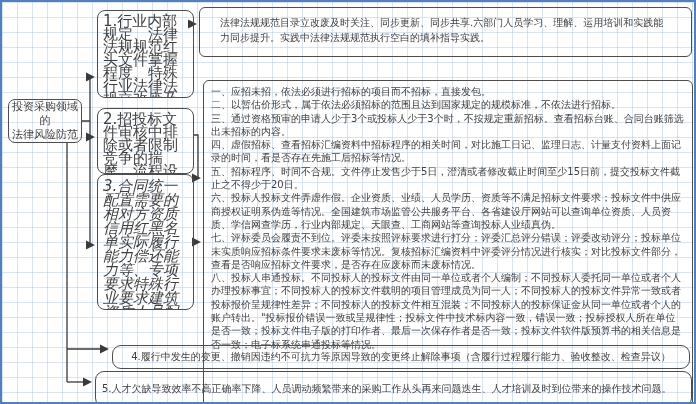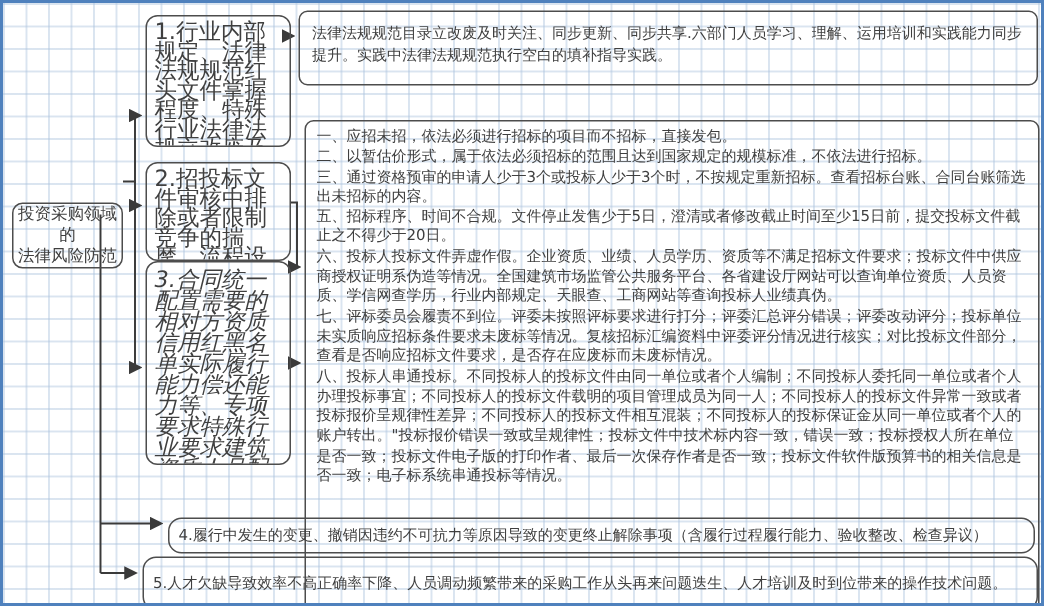--- a/index.html
+++ b/index.html
@@ -23,39 +23,39 @@
     box-sizing:border-box;
     border:1.5px solid #4d4d4d;
     border-radius:8px;
     background:transparent;
     overflow:hidden;
   }
   .root-node{
     left:6px;top:97px;width:74px;height:44px;
     display:flex;align-items:center;justify-content:center;
     font-size:11px;line-height:14px;text-align:center;
-    white-space:pre-line;border-radius:7px;margin-top:36px;
+    white-space:pre-line;border-radius:7px;
   }
   .mid{left:95px;width:97px;padding:4px 5px;font-size:15px;line-height:13px;word-break:break-all;}
   .box1{top:8px;height:88px;}
   .box2{top:106px;height:66px;}
   .box3{top:172px;height:136px;line-height:14px;font-style:italic;}
   .top-box{
     left:197px;top:5px;width:493px;height:50px;
-    padding:7px 8px;font-size:10px;line-height:15px;word-break:break-all;
+    padding:7px 20px;font-size:10px;line-height:15px;word-break:break-all;
     border-radius:6px;
   }
   .big-box{
     left:201px;top:78px;width:490px;height:340px;
     padding:4px 7px;font-size:10px;line-height:13.3px;word-break:break-all;
     border-radius:6px;
   }
   .detail-item{word-break:break-all;}
   .bottom{display:flex;align-items:center;font-size:10px;white-space:nowrap;border-radius:9px;}
-  .box4{left:110px;top:343px;width:578px;height:24px;justify-content:flex-start;padding:0 6px;box-sizing:border-box;}
+  .box4{left:110px;top:343px;width:578px;height:24px;justify-content:center;padding:0 6px;box-sizing:border-box;}
   .box5{left:93px;top:369px;width:597px;height:28px;padding:17px 6px;box-sizing:border-box;}
 </style>
 </head>
 <body>
 
 <div class="canvas">
 
   <svg class="connectors" viewBox="0 0 696 404" xmlns="http://www.w3.org/2000/svg">
     <defs>
       <marker id="arrow" markerWidth="7" markerHeight="7" refX="5.5" refY="3.5" orient="auto">
@@ -83,20 +83,21 @@
   <div class="node mid box2">2.招投标文件审核中排除或者限制竞争的揣摩、流程设计、实质内容文件形式审查</div>
 
   <div class="node mid box3">3.合同统一配置需要的相对方资质信用红黑名单实际履行能力偿还能力等、专项要求特殊行业要求建筑资质人员配置资质要求数量行业标准信用等级等</div>
 
   <div class="node top-box">法律法规规范目录立改废及时关注、同步更新、同步共享.六部门人员学习、理解、运用培训和实践能力同步提升。实践中法律法规规范执行空白的填补指导实践。</div>
 
   <div class="node big-box">
       <div class="detail-item">一、应招未招，依法必须进行招标的项目而不招标，直接发包。</div>
       <div class="detail-item">二、以暂估价形式，属于依法必须招标的范围且达到国家规定的规模标准，不依法进行招标。</div>
       <div class="detail-item">三、通过资格预审的申请人少于3个或投标人少于3个时，不按规定重新招标。查看招标台账、合同台账筛选出未招标的内容。</div>
+      <div class="detail-item">四、虚假招标、查看招标汇编资料中招标程序的相关时间，对比施工日记、监理日志、计量支付资料上面记录的时间，看是否存在先施工后招标等情况。</div>
       <div class="detail-item">五、招标程序、时间不合规。文件停止发售少于5日，澄清或者修改截止时间至少15日前，提交投标文件截止之不得少于20日。</div>
       <div class="detail-item">六、投标人投标文件弄虚作假。企业资质、业绩、人员学历、资质等不满足招标文件要求；投标文件中供应商授权证明系伪造等情况。全国建筑市场监管公共服务平台、各省建设厅网站可以查询单位资质、人员资质、学信网查学历，行业内部规定、天眼查、工商网站等查询投标人业绩真伪。</div>
       <div class="detail-item">七、评标委员会履责不到位。评委未按照评标要求进行打分；评委汇总评分错误；评委改动评分；投标单位未实质响应招标条件要求未废标等情况。复核招标汇编资料中评委评分情况进行核实；对比投标文件部分，查看是否响应招标文件要求，是否存在应废标而未废标情况。</div>
       <div class="detail-item">八、投标人串通投标。不同投标人的投标文件由同一单位或者个人编制；不同投标人委托同一单位或者个人办理投标事宜；不同投标人的投标文件载明的项目管理成员为同一人；不同投标人的投标文件异常一致或者投标报价呈规律性差异；不同投标人的投标文件相互混装；不同投标人的投标保证金从同一单位或者个人的账户转出。"投标报价错误一致或呈规律性；投标文件中技术标内容一致，错误一致；投标授权人所在单位是否一致；投标文件电子版的打印作者、最后一次保存作者是否一致；投标文件软件版预算书的相关信息是否一致；电子标系统串通投标等情况。</div>
     </div>
 
   <div class="node bottom box4">
     <span>4.履行中发生的变更、撤销因违约不可抗力等原因导致的变更终止解除事项（含履行过程履行能力、验收整改、检查异议）</span>
   </div>
 

